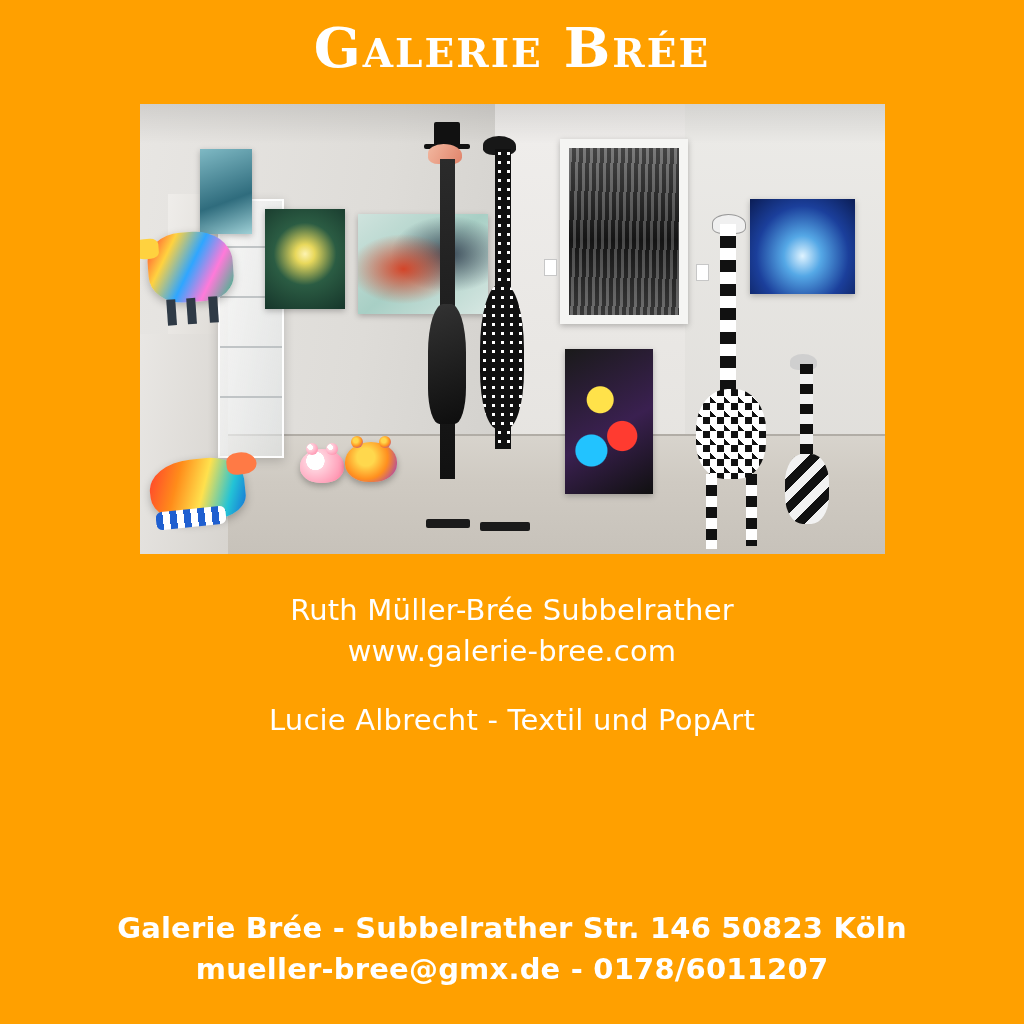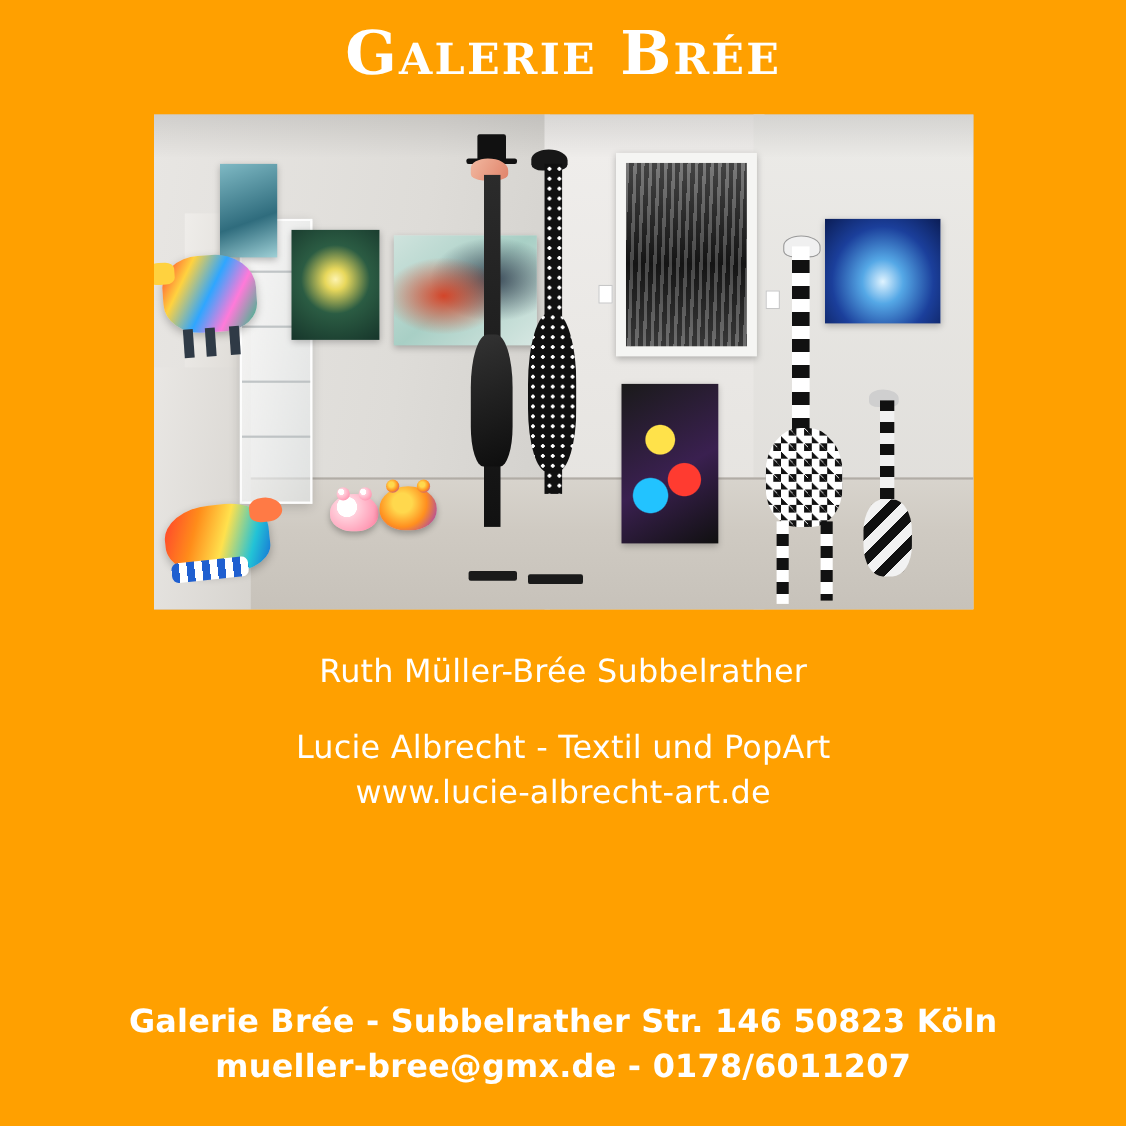--- a/index.html
+++ b/index.html
@@ -337,23 +337,23 @@
       <div class="giraffe">
         <div class="g-head" id="giraffe-small-head"></div>
         <div class="g-neck" id="giraffe-small-neck"></div>
         <div class="g-body" id="giraffe-small-body"></div>
       </div>
     </div>
   </div>
 
   <div class="text-block">
     <div class="line">Ruth Müller-Brée Subbelrather</div>
+    <div class="line">www.galerie-bree.com</div>
     <div class="group-gap"></div>
     <div class="line">Lucie Albrecht - Textil und PopArt</div>
-    <div class="line">www.lucie-albrecht-art.de</div>
   </div>
 
   <div class="footer">
     <div class="line">Galerie Brée - Subbelrather Str. 146 50823 Köln</div>
     <div class="line">mueller-bree@gmx.de - 0178/6011207</div>
   </div>
 
 </div>
 
 </body></html>

